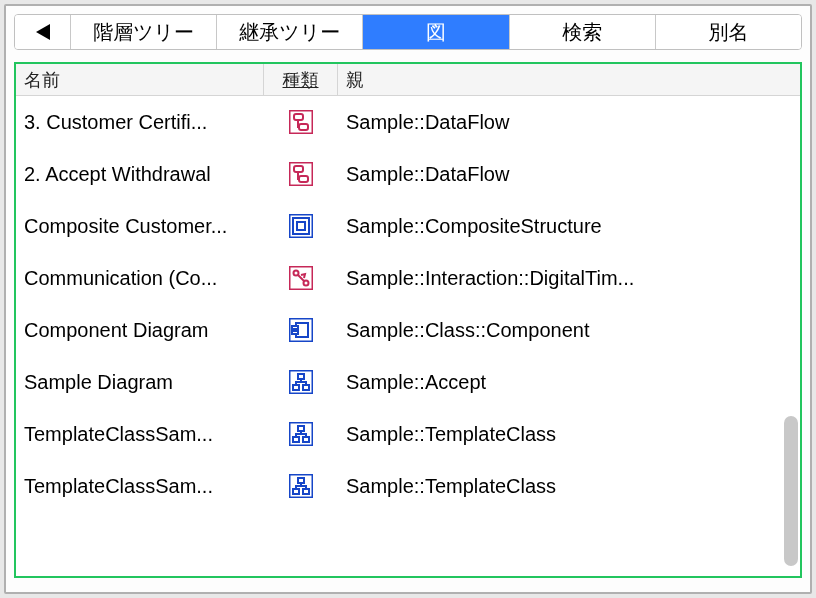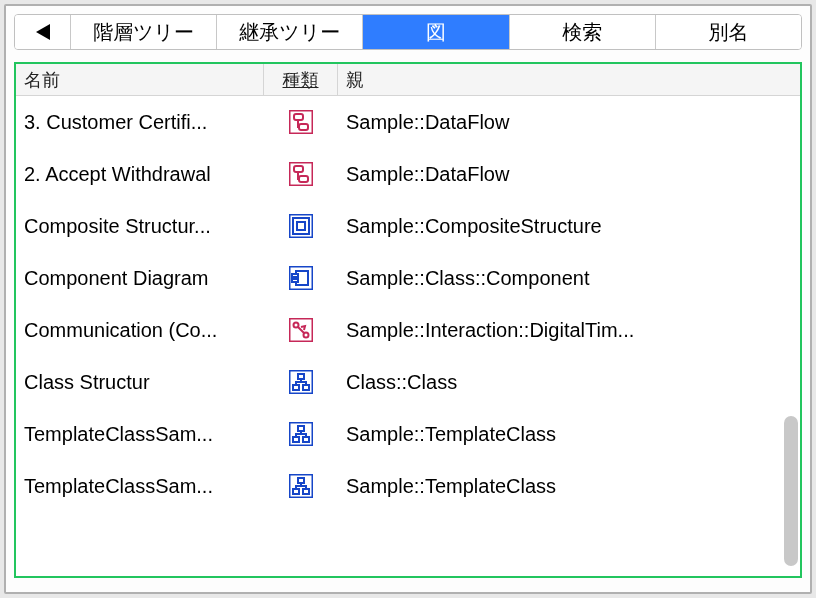--- a/index.html
+++ b/index.html
@@ -168,54 +168,54 @@
         <div class="tr">
           <div class="td-name">2. Accept Withdrawal</div>
           <div class="td-type">
             <svg width="24" height="24" viewBox="0 0 24 24">
               <use href="#ic-dataflow"></use>
             </svg>
           </div>
           <div class="td-parent">Sample::DataFlow</div>
         </div>
         <div class="tr">
-          <div class="td-name">Composite Structur...</div>
+          <div class="td-name">Composite Customer...</div>
           <div class="td-type">
             <svg width="24" height="24" viewBox="0 0 24 24">
               <use href="#ic-composite"></use>
             </svg>
           </div>
           <div class="td-parent">Sample::CompositeStructure</div>
         </div>
         <div class="tr">
+          <div class="td-name">Communication (Co...</div>
+          <div class="td-type">
+            <svg width="24" height="24" viewBox="0 0 24 24">
+              <use href="#ic-communication"></use>
+            </svg>
+          </div>
+          <div class="td-parent">Sample::Interaction::DigitalTim...</div>
+        </div>
+        <div class="tr">
           <div class="td-name">Component Diagram</div>
           <div class="td-type">
             <svg width="24" height="24" viewBox="0 0 24 24">
               <use href="#ic-component"></use>
             </svg>
           </div>
           <div class="td-parent">Sample::Class::Component</div>
         </div>
         <div class="tr">
-          <div class="td-name">Communication (Co...</div>
-          <div class="td-type">
-            <svg width="24" height="24" viewBox="0 0 24 24">
-              <use href="#ic-communication"></use>
-            </svg>
-          </div>
-          <div class="td-parent">Sample::Interaction::DigitalTim...</div>
-        </div>
-        <div class="tr">
-          <div class="td-name">Class Structur</div>
+          <div class="td-name">Sample Diagram</div>
           <div class="td-type">
             <svg width="24" height="24" viewBox="0 0 24 24">
               <use href="#ic-class"></use>
             </svg>
           </div>
-          <div class="td-parent">Class::Class</div>
+          <div class="td-parent">Sample::Accept</div>
         </div>
         <div class="tr">
           <div class="td-name">TemplateClassSam...</div>
           <div class="td-type">
             <svg width="24" height="24" viewBox="0 0 24 24">
               <use href="#ic-class"></use>
             </svg>
           </div>
           <div class="td-parent">Sample::TemplateClass</div>
         </div>

